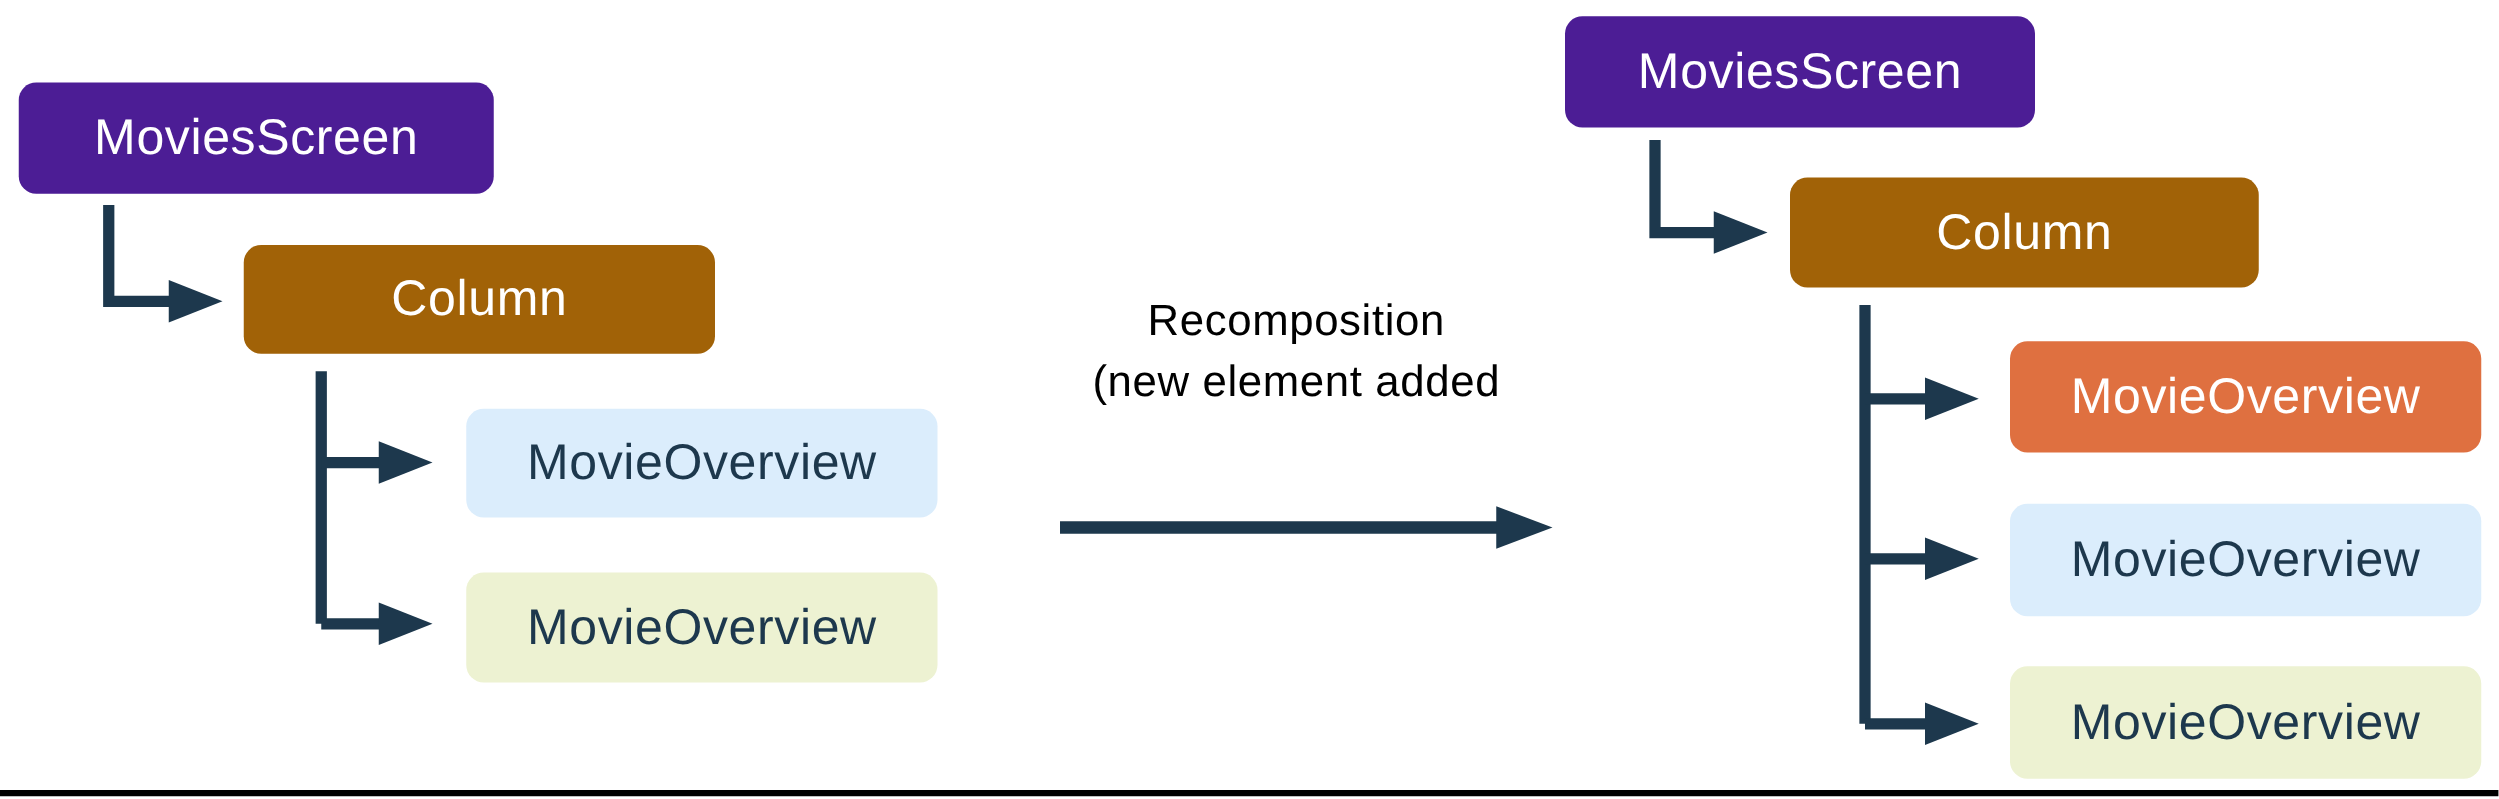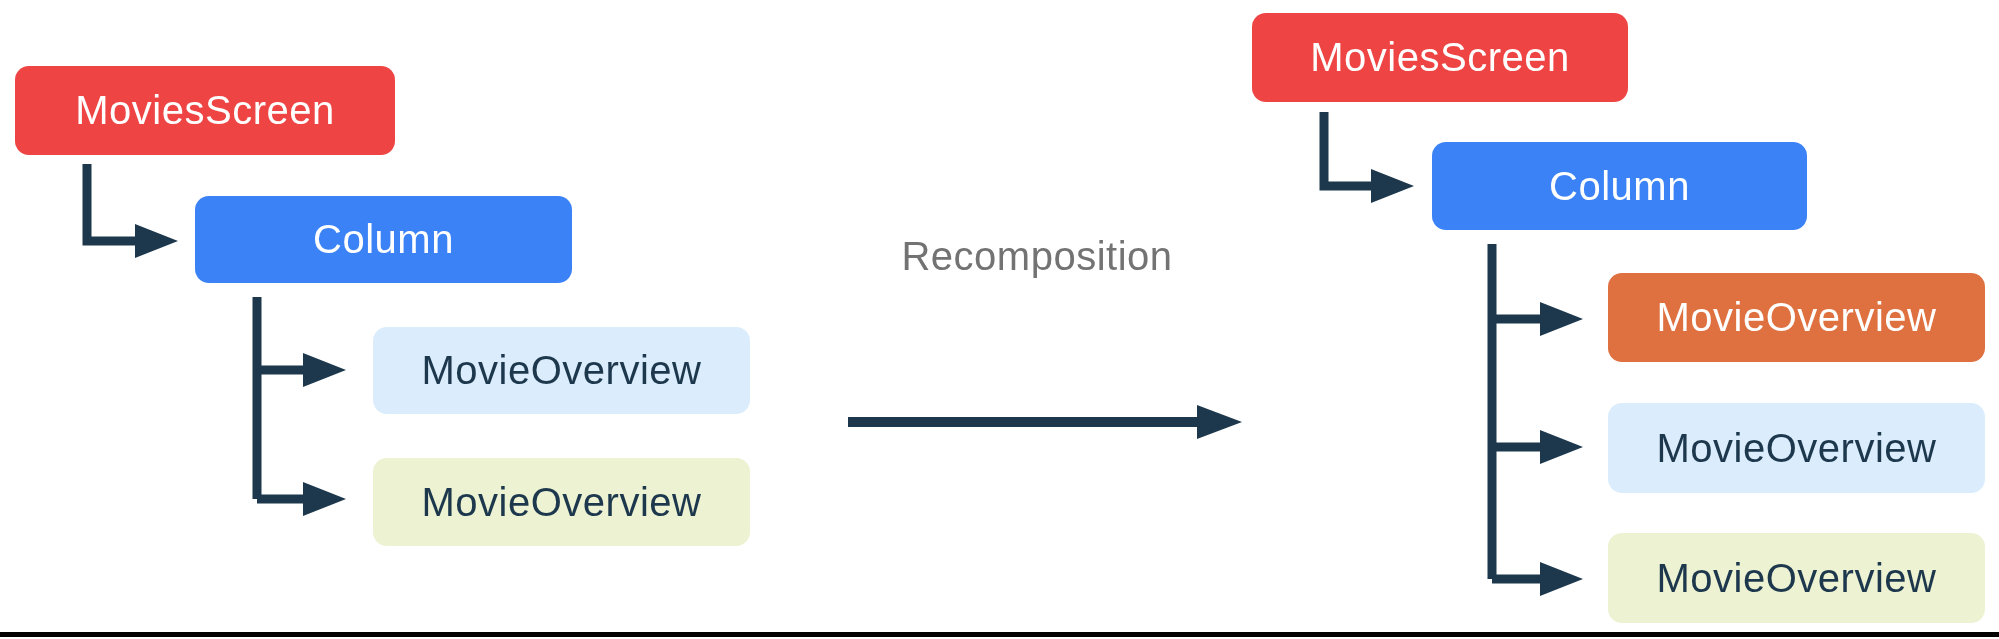--- a/index.html
+++ b/index.html
@@ -11,22 +11,22 @@
     overflow:hidden;
   }
   .node{
     position:absolute;
     display:flex;align-items:center;justify-content:center;
     border-radius:14px;
     font-size:40px;
     letter-spacing:0.5px;
     white-space:nowrap;
   }
-  .node.green{background:#ef4444;color:#ffffff;}
-  .node.blue{background:#3b82f6;color:#ffffff;}
+  .node.green{background:#4c1d95;color:#ffffff;}
+  .node.blue{background:#a16207;color:#ffffff;}
   .node.orange{background:#DF7040;color:#ffffff;}
   .node.lightblue{background:#DBEDFC;color:#1D384D;}
   .node.lightyellow{background:#EDF2D2;color:#1D384D;}
 
   
   .l-root   {left:15px;  top:66px;  width:380px; height:89px;}
   .l-column {left:195px; top:196px; width:377px; height:87px;}
   .l-child1 {left:373px; top:327px; width:377px; height:87px;}
   .l-child2 {left:373px; top:458px; width:377px; height:88px;}
 
@@ -36,22 +36,22 @@
   .r-child1 {left:1608px; top:273px; width:377px; height:89px;}
   .r-child2 {left:1608px; top:403px; width:377px; height:90px;}
   .r-child3 {left:1608px; top:533px; width:377px; height:90px;}
 
   #connectors{position:absolute;left:0;top:0;}
 
   .transition-label{
     position:absolute;
     left:837px; top:232px; width:400px;
     text-align:center;
-    color:#737373;
-    font-size:40px;
+    color:#000000;
+    font-size:35px;
     line-height:49px;
     letter-spacing:0.5px;
   }
   .transition-label span{display:block;}
 
   .bottom-rule{
     position:absolute;
     left:0; top:632px; width:1999px; height:5px;
     background:#000000;
   }
@@ -87,20 +87,21 @@
     <polygon points="1540,562 1583,579 1540,596" fill="#1D384D"></polygon>
   </svg>
 
   <div class="node green l-root">MoviesScreen</div>
   <div class="node blue l-column">Column</div>
   <div class="node lightblue l-child1">MovieOverview</div>
   <div class="node lightyellow l-child2">MovieOverview</div>
 
   <div class="transition-label">
     <span>Recomposition</span>
+    <span>(new element added</span>
   </div>
 
   <div class="node green r-root">MoviesScreen</div>
   <div class="node blue r-column">Column</div>
   <div class="node orange r-child1">MovieOverview</div>
   <div class="node lightblue r-child2">MovieOverview</div>
   <div class="node lightyellow r-child3">MovieOverview</div>
 
   <div class="bottom-rule"></div>
 </div>

